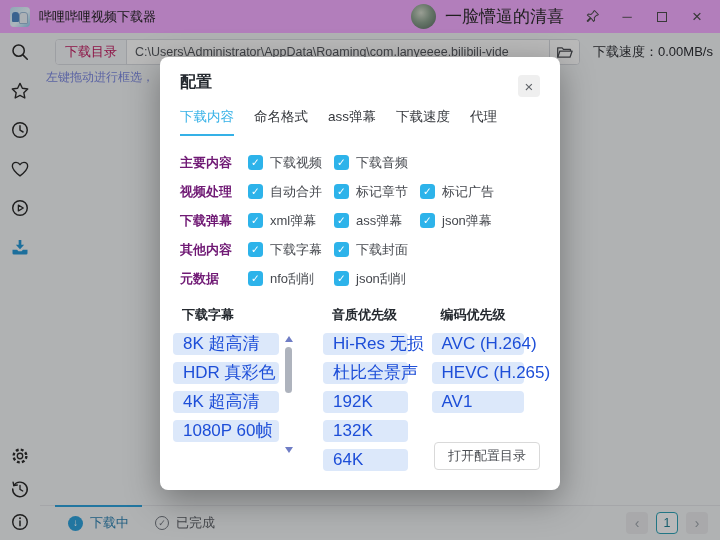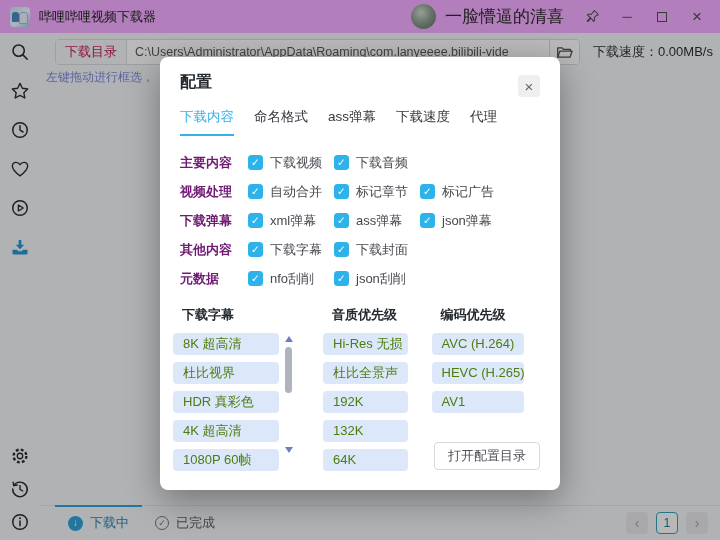--- a/index.html
+++ b/index.html
@@ -65,21 +65,21 @@
   .cb{width:15px;height:15px;border-radius:3.5px;background:#2db3ea;color:#fff;font-size:10.5px;display:flex;align-items:center;justify-content:center;line-height:1;flex:0 0 auto;}
   .prio-cols{display:flex;margin-top:13px;margin-left:-7px;}
   .pcol1{width:155px;}
   .pcol2{width:112px;}
   .pcol3{width:112px;}
   .phead{font-weight:bold;color:#24292f;padding-left:9px;margin-bottom:9px;white-space:nowrap;}
   .pcol1-inner{display:flex;}
   .plist1{width:106px;}
   .plist2{width:85px;}
   .plist3{width:92px;}
-  .pill{height:22px;line-height:22px;background:#dce8fa;color:#4d7c0f;border-radius:4px;padding-left:10px;margin-bottom:7px;white-space:nowrap;font-size:13px;}
+  .pill{height:22px;line-height:22px;background:#dce8fa;color:#1d4ed8;border-radius:4px;padding-left:10px;margin-bottom:7px;white-space:nowrap;font-size:17px;}
   .pscroll{width:13px;height:140px;display:flex;flex-direction:column;align-items:center;margin-left:3px;}
   .tri-up{width:0;height:0;border-left:4.5px solid transparent;border-right:4.5px solid transparent;border-bottom:6px solid #6f7dc5;margin-top:3px;}
   .tri-down{width:0;height:0;border-left:4.5px solid transparent;border-right:4.5px solid transparent;border-top:6px solid #6f7dc5;margin-top:auto;margin-bottom:20px;}
   .thumb{width:7px;height:46px;border-radius:3.5px;background:#aeb3bd;margin-top:5px;}
   .dlg-footerbtn{position:absolute;right:20px;bottom:20px;height:28px;padding:0 13px;background:#fff;border:1px solid #d9d9d9;border-radius:4px;color:#4c4f54;font-size:13px;display:flex;align-items:center;}
   svg{display:block;}
 </style>
 </head>
 <body>
 
@@ -289,21 +289,20 @@
           </span>
       </div>
     </div>
 
     <div class="prio-cols">
       <div class="pcol1">
         <div class="phead">下载字幕</div>
         <div class="pcol1-inner">
           <div class="plist1">
             <div class="pill">8K 超高清</div>
-            <div class="pill">杜比视界</div>
             <div class="pill">HDR 真彩色</div>
             <div class="pill">4K 超高清</div>
             <div class="pill">1080P 60帧</div>
           </div>
           <div class="pscroll">
             <div class="tri-up"></div>
             <div class="thumb"></div>
             <div class="tri-down"></div>
           </div>
         </div>

